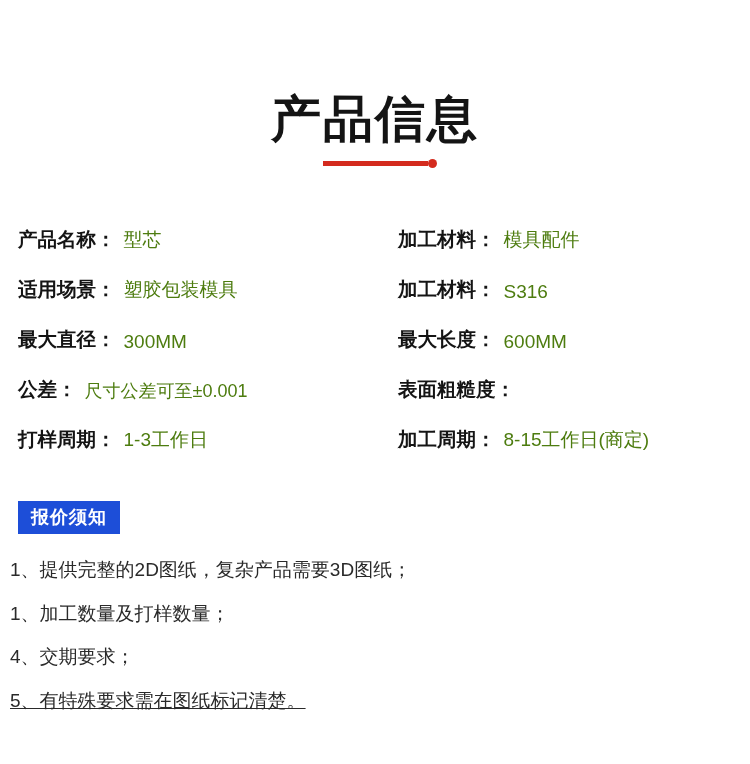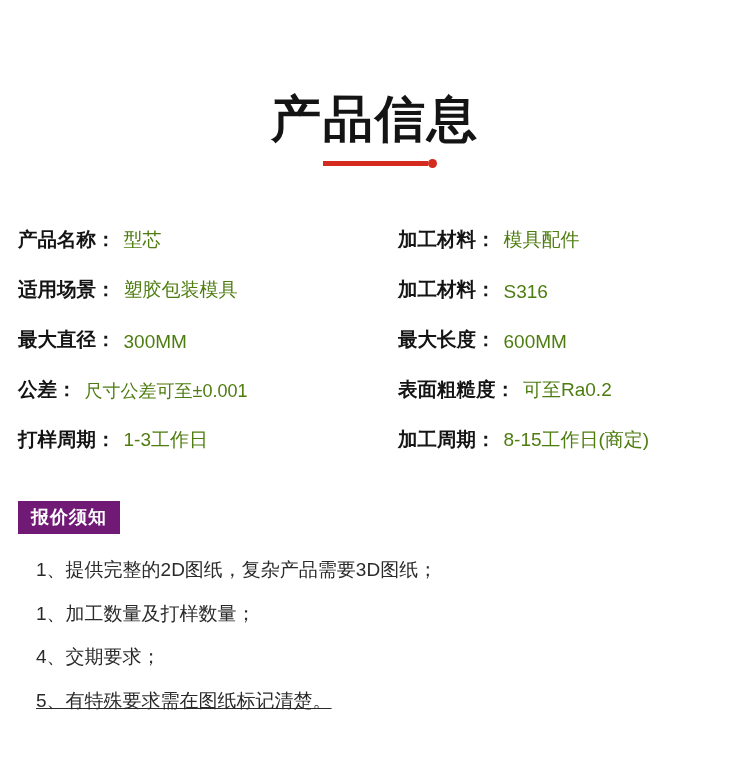--- a/index.html
+++ b/index.html
@@ -87,32 +87,32 @@
     font-size: 18px;
   }
 
   
   .notice-tag-wrap {
     margin-top: 48px;
     padding-left: 18px;
   }
   .notice-tag {
     display: inline-block;
-    background: #701a75;
+    background: #1d4ed8;
     color: #ffffff;
     font-size: 18px;
     font-weight: bold;
     padding: 7px 13px 8px 13px;
     line-height: 1;
     letter-spacing: 1px;
   }
 
   .notice-list {
     margin: 22px 0 0 0;
-    padding: 0 18px 0 36px;
+    padding: 0 18px 0 10px;
     list-style: none;
   }
   .notice-item {
     font-size: 19px;
     color: #2a2a2a;
     line-height: 1.45;
     margin-bottom: 16px;
     white-space: nowrap;
   }
   .notice-item:last-child {
@@ -162,21 +162,20 @@
       <span class="spec-label">最大长度：</span>
       <span class="spec-value">600MM</span>
     </div>
 
     <div class="spec-cell">
       <span class="spec-label">公差：</span>
       <span class="spec-value small">尺寸公差可至±0.001</span>
     </div>
     <div class="spec-cell">
       <span class="spec-label">表面粗糙度：</span>
-      <span class="spec-value">可至Ra0.2</span>
     </div>
 
     <div class="spec-cell">
       <span class="spec-label">打样周期：</span>
       <span class="spec-value">1-3工作日</span>
     </div>
     <div class="spec-cell">
       <span class="spec-label">加工周期：</span>
       <span class="spec-value">8-15工作日(商定)</span>
     </div>

